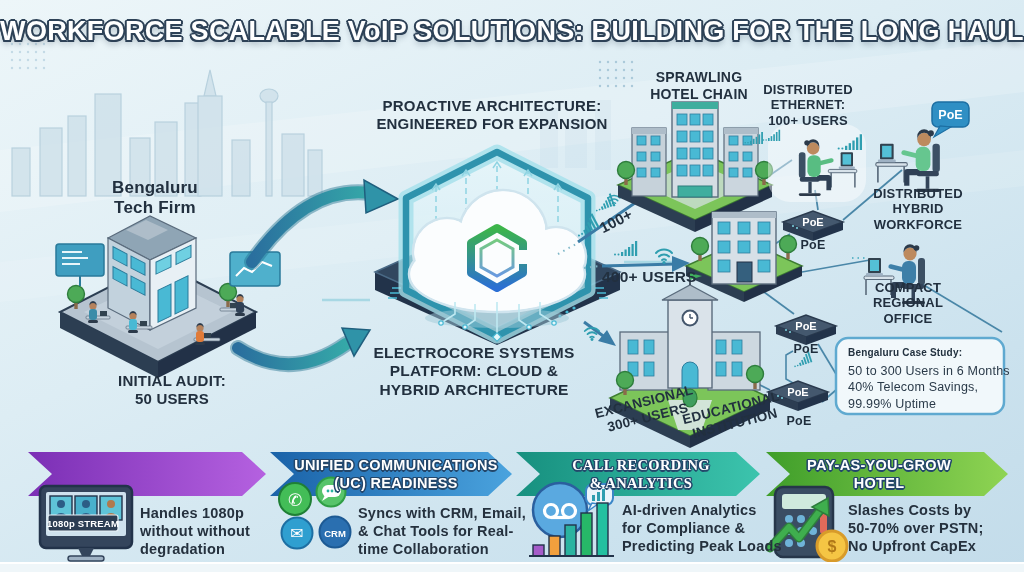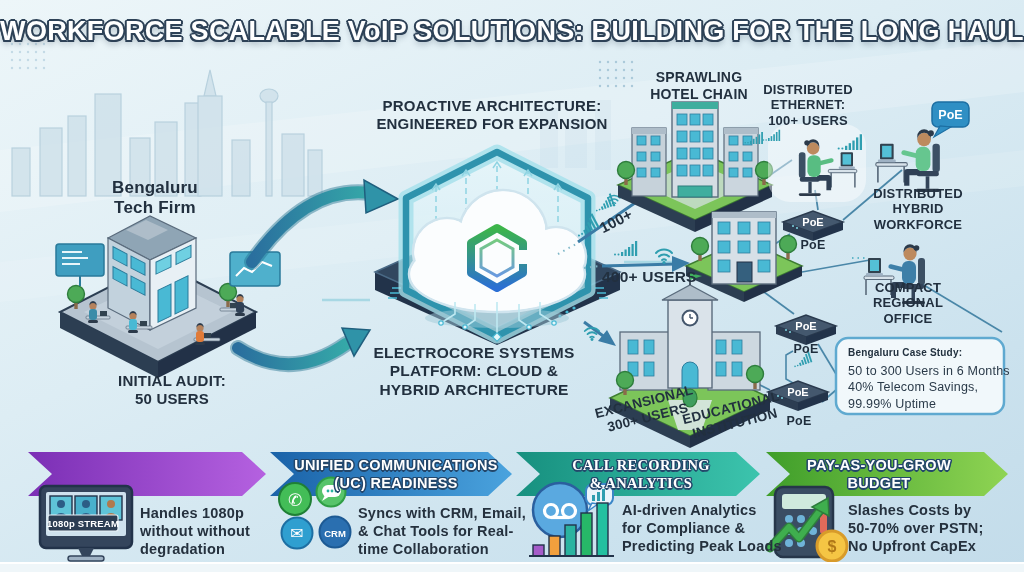--- a/index.html
+++ b/index.html
@@ -570,21 +570,21 @@
 <div class="lbl left-align case-title" style="left:848px;top:347px;">Bengaluru Case Study:</div>
 <div class="lbl left-align case-lines" style="left:848px;top:363px;">50 to 300 Users in 6 Months
 40% Telecom Savings,
 99.99% Uptime</div>
 
 <div class="lbl banner-title" style="left:396px;top:456px;">UNIFIED COMMUNICATIONS
 (UC) READINESS</div>
 <div class="lbl banner-title" style="left:641px;top:456px;font-family:Liberation Serif, serif;">CALL RECORDING
 &amp; ANALYTICS</div>
 <div class="lbl banner-title" style="left:879px;top:456px;">PAY-AS-YOU-GROW
-BUDGET</div>
+HOTEL</div>
 
 <div class="lbl left-align desc" style="left:140px;top:504px;">Handles 1080p
 without without
 degradation</div>
 <div class="lbl left-align desc" style="left:358px;top:504px;">Syncs with CRM, Email,
 &amp; Chat Tools for Real-
 time Collaboration</div>
 <div class="lbl left-align desc" style="left:622px;top:501px;">AI-driven Analytics
 for Compliance &amp;
 Predicting Peak Loads</div>

